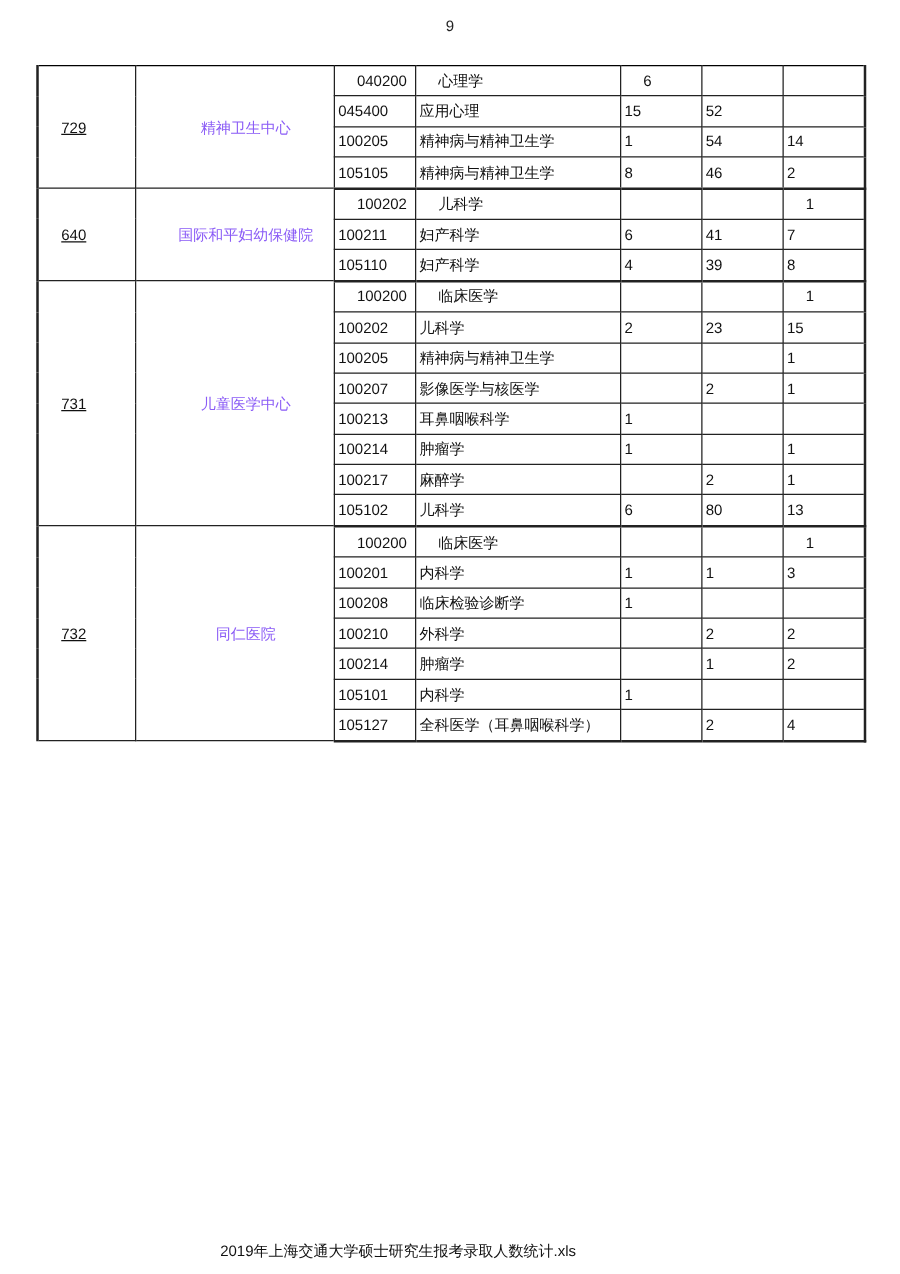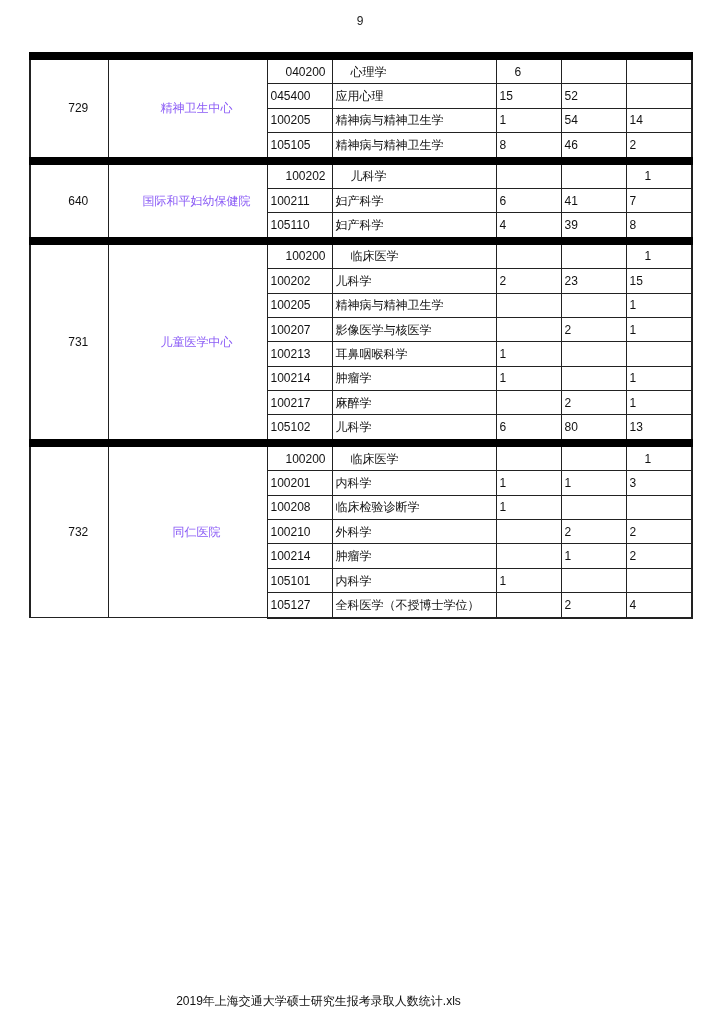--- a/index.html
+++ b/index.html
@@ -4,23 +4,23 @@
 <style>
   html, body { margin: 0; padding: 0; background: #ffffff; }
   body { width: 720px; height: 1019px; position: relative; overflow: hidden;
          font-family: "Liberation Sans", "DejaVu Sans", sans-serif; color: #111; }
   .page-number { position: absolute; top: 14px; left: 0; width: 720px; text-align: center;
                  font-size: 12px; color: #222; }
   table.data { position: absolute; top: 52px; left: 29px; border-collapse: collapse;
                table-layout: fixed; width: 662px; }
   table.data td { border: 1px solid #222; height: 23.4px; padding: 0 0 0 3px; font-size: 12px;
                   white-space: nowrap; overflow: hidden; vertical-align: middle; line-height: 14px; }
-  table.data tr.grp-start td { border-top: 8px solid #000000; padding-left: 18px; }
+  table.data tr.grp-start td { border-top: 1px solid #000000; padding-left: 18px; }
   table.data tr.grp-end td { border-bottom: 2px solid #222; margin-top: 35px; }
-  td.unit-code { text-align: center; padding: 0; border-left: 2px solid #222 !important; }
+  td.unit-code { padding: 0; border-left: 2px solid #222 !important; text-decoration: underline; }
   td.unit-name { text-align: center; padding: 0; font-family: "DejaVu Serif", "Liberation Serif", serif;
                  color: #8b5cf6; font-size: 12px; }
   td.last-col { border-right: 2px solid #222 !important; }
   .footer { position: absolute; top: 993px; left: 0; width: 637px; text-align: center;
             font-size: 12px; color: #111; }
 </style>
 </head>
 <body>
 
 <div class="page-number">9</div>
@@ -186,21 +186,21 @@
       </tr>
       <tr>
         <td>105101</td>
         <td>内科学</td>
         <td>1</td>
         <td></td>
         <td class="last-col"></td>
       </tr>
       <tr class="grp-end">
         <td>105127</td>
-        <td>全科医学（不授博士学位）</td>
+        <td>全科医学（耳鼻咽喉科学）</td>
         <td></td>
         <td>2</td>
         <td class="last-col">4</td>
       </tr>
     </tbody>
 </table>
 
 <div class="footer">2019年上海交通大学硕士研究生报考录取人数统计.xls</div>
 
 </body></html>

